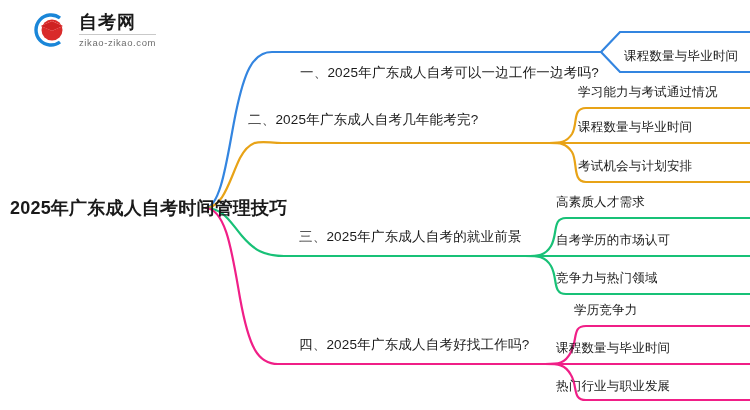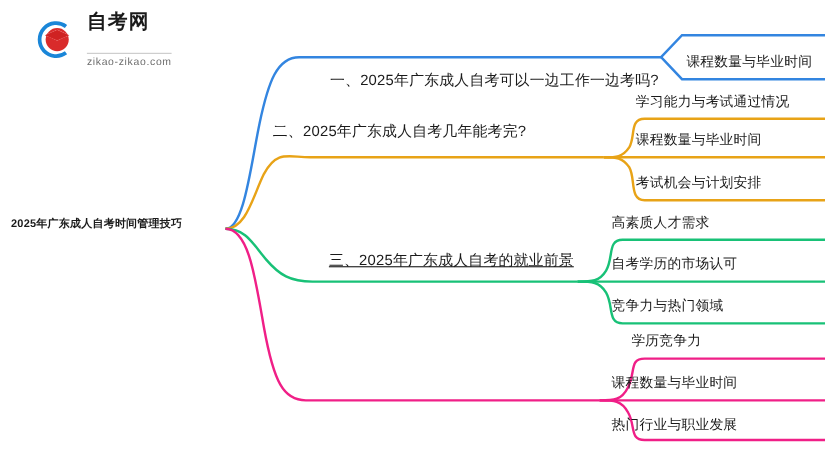--- a/index.html
+++ b/index.html
@@ -45,38 +45,38 @@
     display: flex;
     flex-direction: column;
     justify-content: center;
     line-height: 1;
   }
   .logo-title {
     font-size: 18px;
     font-weight: bold;
     color: #1a1a1a;
     letter-spacing: 1px;
-    padding-bottom: 20px;
+    padding-bottom: 3px;
     border-bottom: 1px solid #c9c9c9;
   }
   .logo-url {
     font-size: 9.5px;
     color: #6d6d6d;
     letter-spacing: 0.6px;
     padding-top: 3px;
   }
 
   
   .root-node {
     position: absolute;
     left: 10px;
     top: 196px;
     width: 192px;
     text-align: left;
-    font-size: 10px;
+    font-size: 18px;
     font-weight: bold;
     color: #1a1a1a;
     letter-spacing: 0.2px;
     white-space: nowrap;
   }
 
   
   .branch {
     position: absolute;
     font-size: 13.5px;
@@ -142,21 +142,22 @@
     <div class="logo-text">
       <div class="logo-title">自考网</div>
       <div class="logo-url">zikao-zikao.com</div>
     </div>
   </div>
 
   <div class="root-node">2025年广东成人自考时间管理技巧</div>
 
   <div class="branch branch-1" style="border-bottom: 0px solid rgb(51, 133, 224);">一、2025年广东成人自考可以一边工作一边考吗?</div>
   <div class="branch branch-2" style="border-bottom: 0px solid rgb(232, 163, 23);">二、2025年广东成人自考几年能考完?</div>
-  <div class="branch branch-3" style="border-bottom: 0px solid rgb(24, 193, 119); text-decoration: underline;">三、2025年广东成人自考的就业前景</div>
+  <div class="branch branch-3" style="border-bottom: 0px solid rgb(24, 193, 119);">三、2025年广东成人自考的就业前景</div>
+  <div class="branch branch-4" style="border-bottom: 0px solid rgb(240, 31, 135);">四、2025年广东成人自考好找工作吗?</div>
 
   <div class="leaf" style="left:624px; top:48px;">课程数量与毕业时间</div>
 
   <div class="leaf" style="left:578px; top:84px;">学习能力与考试通过情况</div>
   <div class="leaf" style="left:578px; top:158px;">考试机会与计划安排</div>
   <div class="leaf" style="left:578px; top:119px;">课程数量与毕业时间</div>
 
   <div class="leaf" style="left:556px; top:194px;">高素质人才需求</div>
   <div class="leaf" style="left:556px; top:232px;">自考学历的市场认可</div>
   <div class="leaf" style="left:556px; top:270px;">竞争力与热门领域</div>

